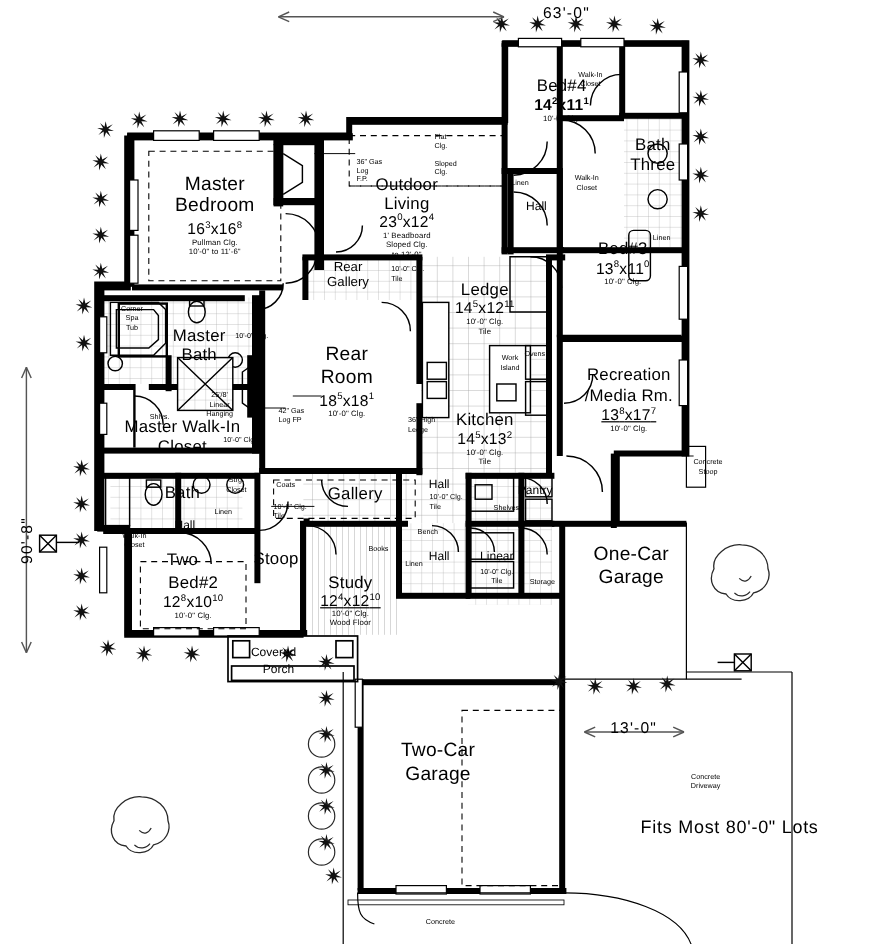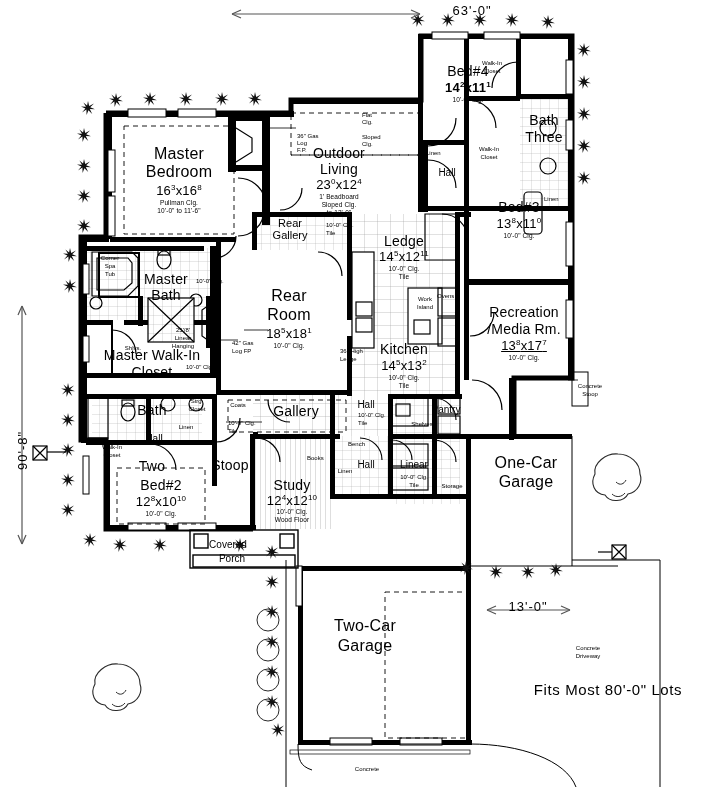--- a/index.html
+++ b/index.html
@@ -532,21 +532,21 @@
 <div class="lbl room ctr" style="left:544px;top:130px;">Three</div>
 <div class="lbl tiny" style="left:544px;top:196px;">Linen</div>
 
 <div class="lbl room ctr" style="left:296px;top:404px;">Gallery</div>
 <div class="lbl tiny" style="left:228px;top:420px;">10'-0" Clg.</div>
 <div class="lbl tiny" style="left:228px;top:428px;">Tile</div>
 
 <div class="lbl room ctr" style="left:230px;top:458px;">Stoop</div>
 
 <div class="lbl room ctr" style="left:292px;top:478px;">Study</div>
-<div class="lbl dim ctr" style="left:292px;top:494px;">
+<div class="lbl dim ctr" style="left:292px;top:494px;text-decoration:underline;">
   <span>12</span><sup>4</sup><span>x12</span><sup>10</sup>
 </div>
 <div class="lbl clg ctr" style="left:292px;top:509px;">10'-0" Clg.</div>
 <div class="lbl clg ctr" style="left:292px;top:517px;">Wood Floor</div>
 <div class="lbl tiny" style="left:307px;top:455px;">Books</div>
 <div class="lbl tiny" style="left:348px;top:441px;">Bench</div>
 
 <div class="lbl med ctr" style="left:422px;top:405px;padding-left:48px;">Pantry</div>
 <div class="lbl tiny ctr" style="left:422px;top:421px;">Shelves</div>
 <div class="lbl med ctr" style="left:414px;top:460px;">Linear</div>

